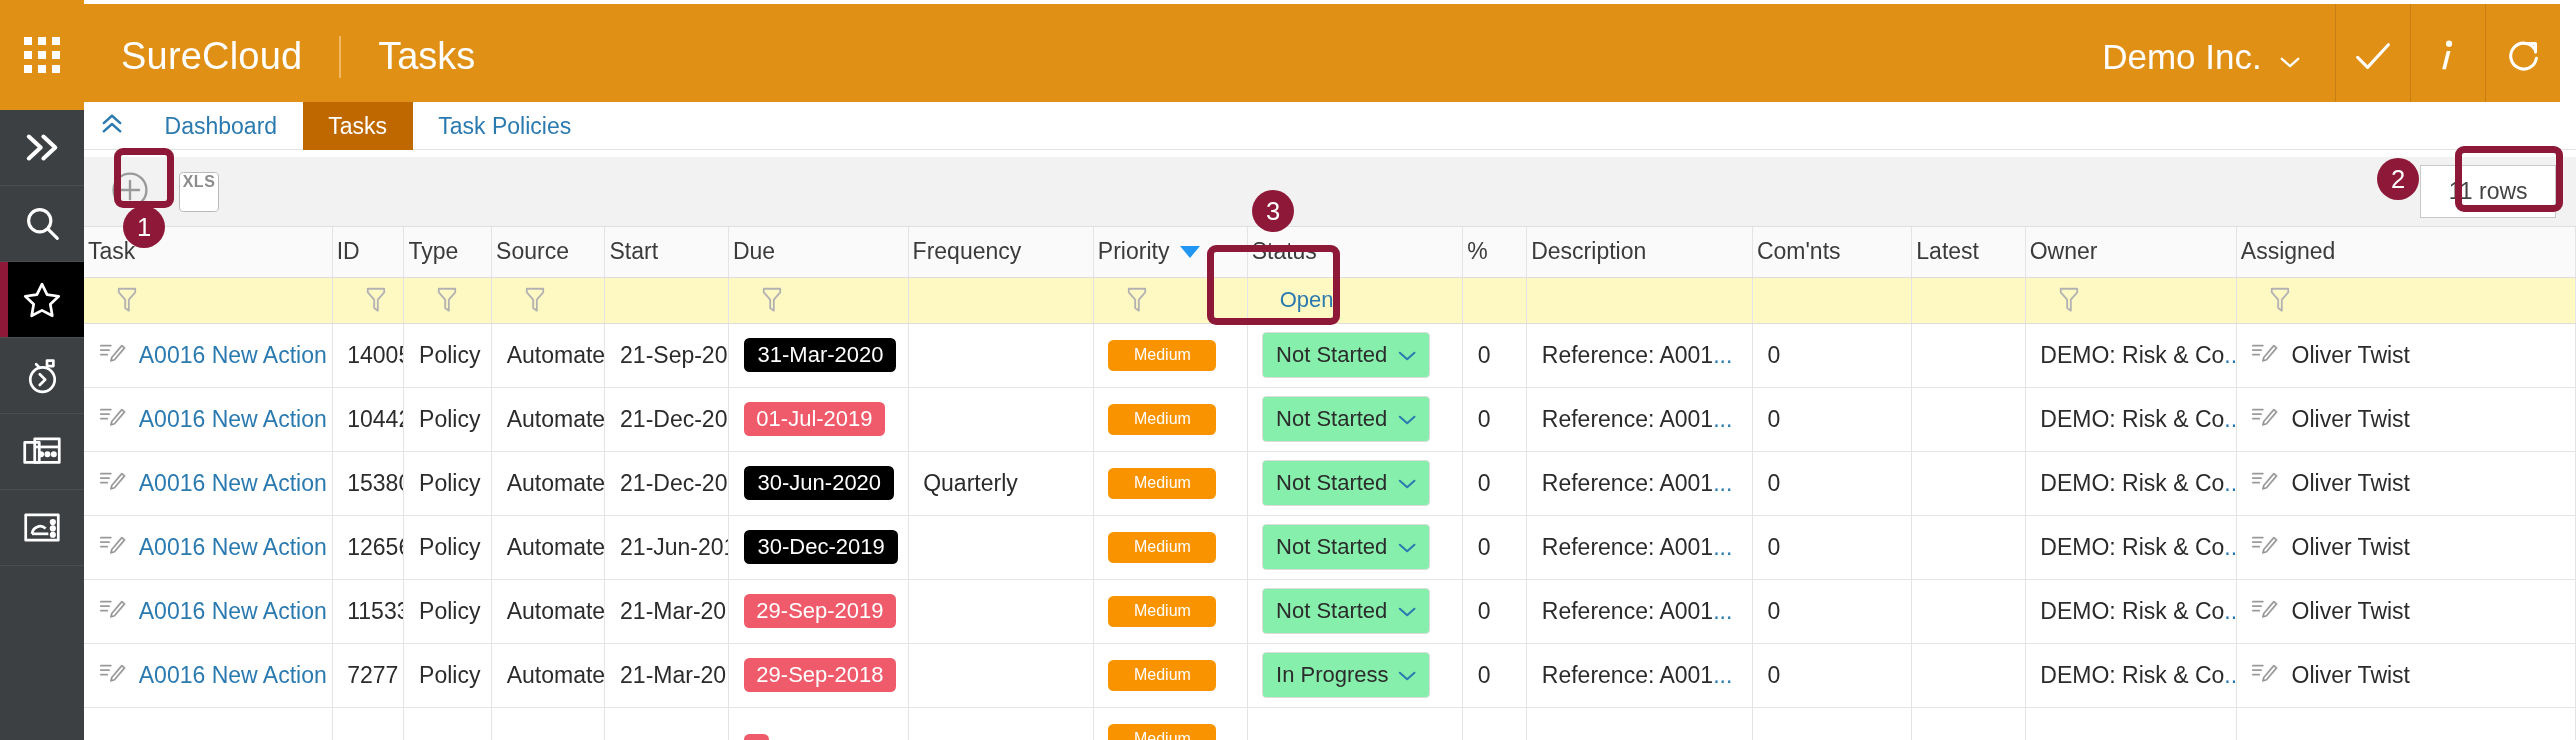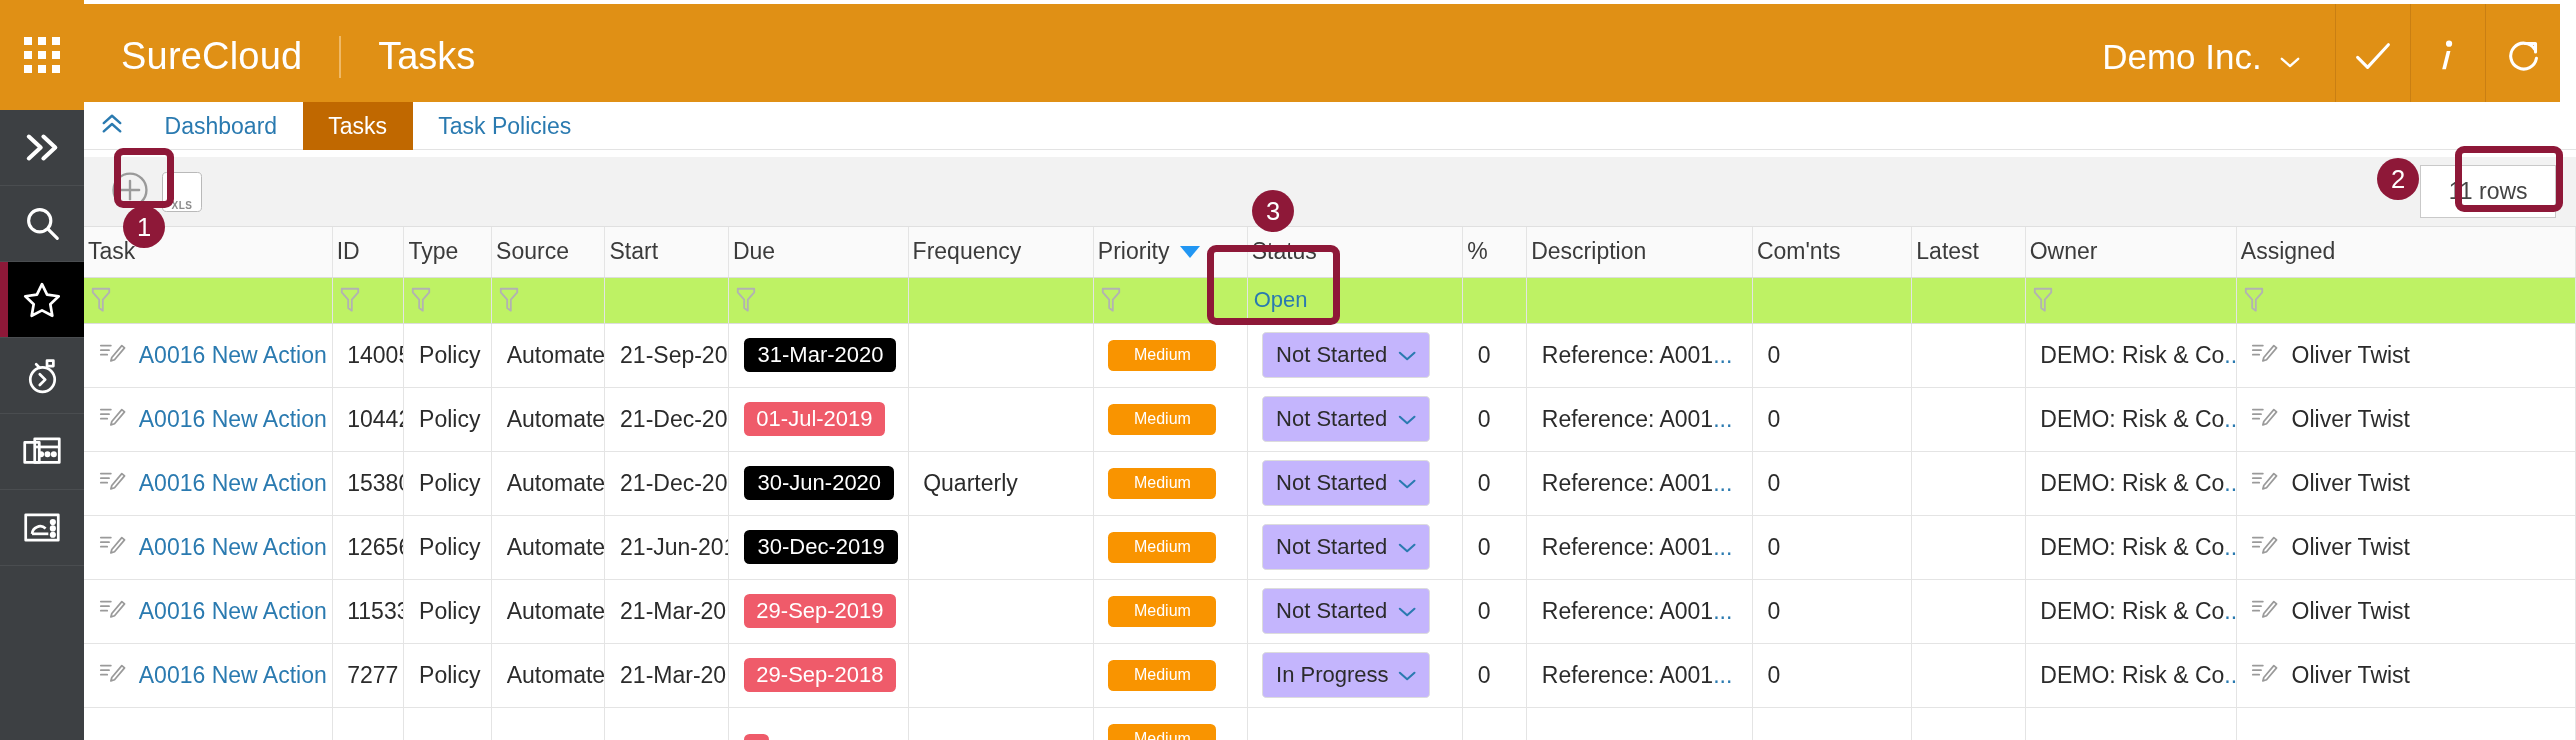--- a/index.html
+++ b/index.html
@@ -78,23 +78,23 @@
     background:#f2f2f2; border-bottom:0.9px solid #e0e0e0;
     display:flex; align-items:center; padding-left: 20px;
   }
   .tb-btn {
     width: 51px; height: 51px; border-radius:3.7px;
     display:flex; align-items:center; justify-content:center;
     background:#f2f2f2;
   }
   .xls-btn {
     width: 40px; height: 40px; border:1.8px solid #b9b9b9; border-radius:4.6px;
-    display:flex; align-items:flex-end; justify-content:center;
-    color:#8c8c8c; font-size:10px; letter-spacing:0.5px; font-weight:700;
-    margin-left: 7px; background:#fff;
+    display:flex; align-items:flex-start; justify-content:center;
+    color:#8c8c8c; font-size:16px; letter-spacing:0.5px; font-weight:700;
+    margin-left: 24px; background:#fff;
   }
   .toolbar-right { margin-left:auto; display:flex; align-items:center; padding-right:20px; }
   .rows-pill {
     border:0.9px solid #c9c9c9; background:#fff; border-radius:0;
     padding: 12px 27.4px; font-size: 23px; color:#444;
   }
 
   
   .anno-box { position:absolute; border: 7.3px solid #8e1838; border-radius: 9.1px; pointer-events:none; }
   .anno-num {
@@ -113,21 +113,21 @@
     border-right: 0.9px solid #e4e4e4; border-bottom: 0.9px solid #e4e4e4;
     text-align:left; font-weight:400; vertical-align:middle;
   }
   table.grid thead th {
     background: #fafafa; height: 50px; padding: 0 4px;
     font-size: 23px; color: #3b3b3b; border-bottom:0.9px solid #dddddd;
   }
   .th-inner { display:flex; align-items:center; gap:11px; }
   .sort-arrow { width:0;height:0;border-left:10px solid transparent;border-right:10px solid transparent;border-top:12px solid #2196f3; }
   tr.filter-row td {
-    background:#bef264; height: 46px; padding: 0 6px;
+    background:#fef9c3; height: 46px; padding: 0 32px;
     border-bottom:0.9px solid #dddddd;
   }
   .funnel { display:block; }
   .filter-link { color:#2a7ab0; font-size:22px; }
   tbody.body tr { height: 64px; }
   tbody.body td {
     padding: 0 14.6px; font-size: 23px; color:#2b2b2b; height:64px;
     background:#fff; white-space:nowrap; overflow:hidden;
   }
   .cell-flex { display:flex; align-items:center; gap:12.8px; }
@@ -138,21 +138,21 @@
     padding: 6.4px 12.8px; border-radius: 5.5px; line-height:1;
   }
   .badge.green { background:#000000;padding-left:14px; }
   .badge.red   { background:#ef5b6a; }
   .prio {
     display:inline-block; background:#f99400; color:#fff; font-size:16px;
     padding: 7.3px 18.3px; border-radius:5.5px; line-height:1; min-width:108px; text-align:center;
   }
   .status-select {
     display:flex; align-items:center; justify-content:space-between;
-    border:0.9px solid #dcdcdc; border-radius:4.6px; background:#c4b5fd;
+    border:0.9px solid #dcdcdc; border-radius:4.6px; background:#86efac;
     height: 46px; width: 168px; padding: 0 12.8px; font-size:22px; color:#2b2b2b;
   }
   .sel-chev { width:18.3px; height:12px; }
 </style>
 </head>
 <body>
 
 <div class="app">
 
   <div class="rail">

